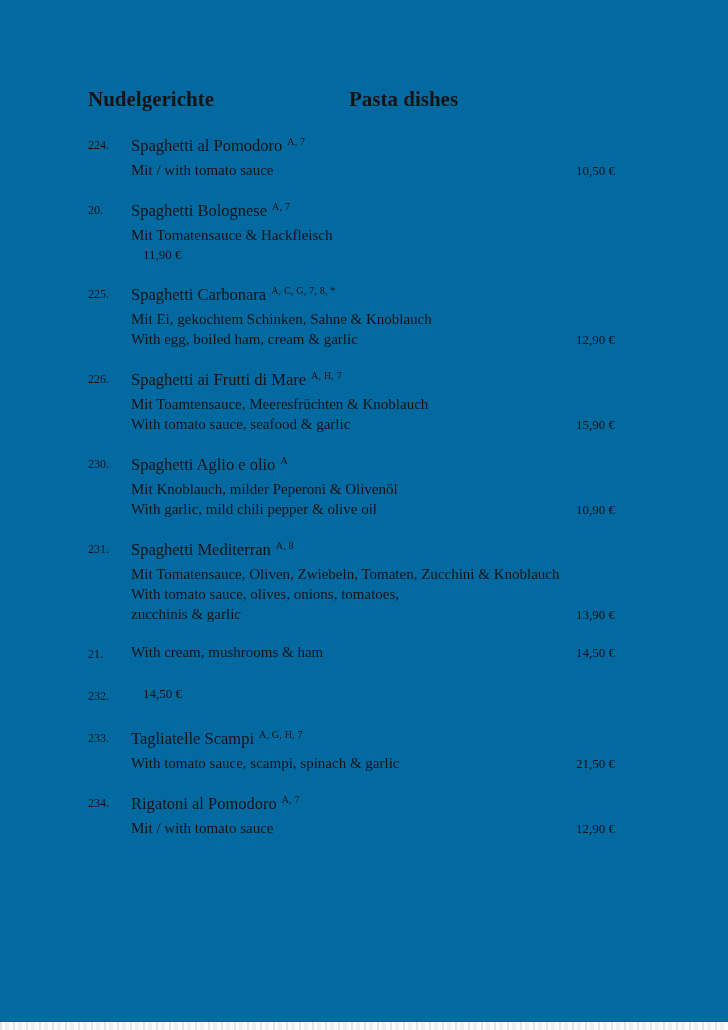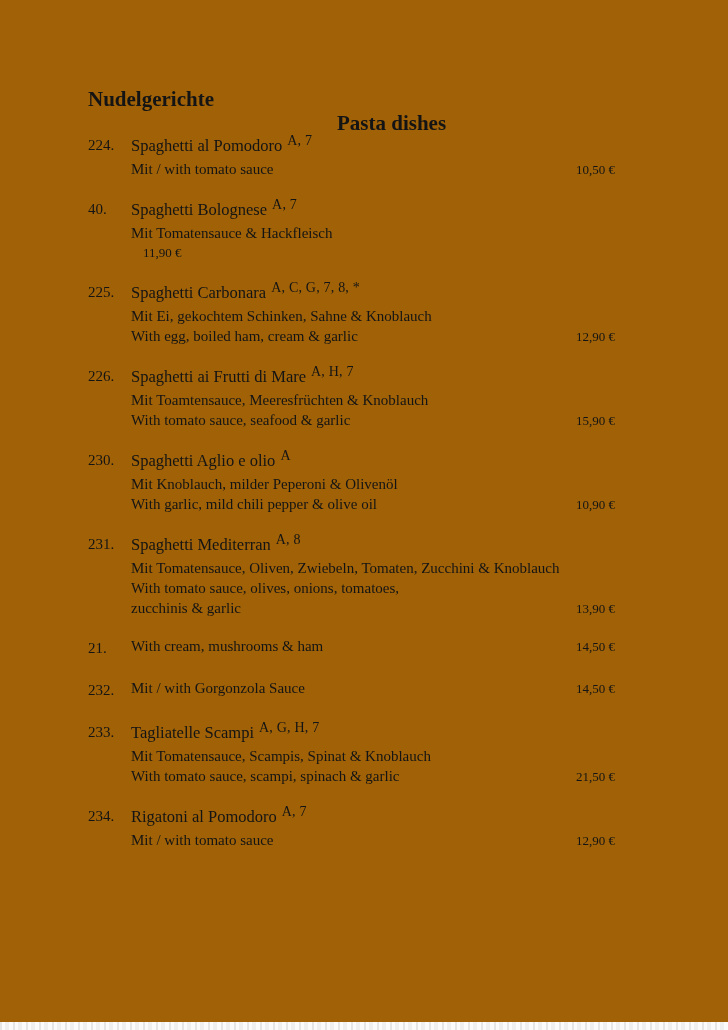--- a/index.html
+++ b/index.html
@@ -12,21 +12,21 @@
     height: 1030px;
     font-family: "Liberation Serif", "DejaVu Serif", serif;
     color: #141414;
     -webkit-font-smoothing: antialiased;
   }
   .page {
     position: relative;
     width: 728px;
     height: 1030px;
     overflow: hidden;
-    background: #a16207;
+    background: #0369a1;
     font-family: Liberation Serif, serif;
   }
   .content {
     position: absolute;
     top: 86px;
     left: 88px;
     width: 527px;
   }
   .heading-row {
     position: relative;
@@ -36,43 +36,43 @@
   .heading {
     position: absolute;
     top: 0;
     margin: 0;
     font-size: 21px;
     font-weight: bold;
     line-height: 27px;
     white-space: nowrap;
   }
   .heading-de { left: 0; }
-  .heading-en { left: 249px; margin-top: 24px; }
+  .heading-en { left: 261px; }
   .item {
     display: flex;
     width: 527px;
     margin-bottom: 17px;
   }
   .num-col {
     width: 43px;
     flex-shrink: 0;
-    font-size: 15px;
+    font-size: 12px;
     line-height: 25px;
   }
   .main-col {
     flex: 1;
     min-width: 0;
   }
   .name-line {
     font-size: 16.5px;
     line-height: 25px;
     white-space: nowrap;
   }
   .allergens {
-    font-size: 14px;
+    font-size: 10px;
     position: relative;
     top: -6px;
     margin-left: 5px;
     letter-spacing: 0.2px;
   }
   .desc-line {
     font-size: 15px;
     line-height: 20px;
     white-space: nowrap;
     gap: 40px;
@@ -119,21 +119,21 @@
         <span class="name">Spaghetti al Pomodoro</span><span class="allergens">A, 7</span>
       </div>
     <div class="desc-line with-price">
               <span>Mit / with tomato sauce</span>
               <span class="price">10,50 €</span>
             </div>
           </div>
   </div>
 
   <div class="item">
-    <div class="num-col">40.</div>
+    <div class="num-col">20.</div>
     <div class="main-col">
       <div class="name-line">
         <span class="name">Spaghetti Bolognese</span><span class="allergens">A, 7</span>
       </div>
     <div class="desc-line"><span>Mit Tomatensauce &amp; Hackfleisch</span></div>
             <div class="desc-line with-price">
               <span class="price">11,90 €</span>
             </div>
           </div>
   </div>
@@ -202,33 +202,31 @@
               <span>With cream, mushrooms &amp; ham</span>
               <span class="price">14,50 €</span>
             </div>
           </div>
   </div>
 
   <div class="item">
     <div class="num-col">232.</div>
     <div class="main-col">
     <div class="desc-line with-price">
-              <span>Mit / with Gorgonzola Sauce</span>
               <span class="price">14,50 €</span>
             </div>
           </div>
   </div>
 
   <div class="item">
     <div class="num-col">233.</div>
     <div class="main-col">
       <div class="name-line">
         <span class="name">Tagliatelle Scampi</span><span class="allergens">A, G, H, 7</span>
       </div>
-    <div class="desc-line"><span>Mit Tomatensauce, Scampis, Spinat &amp; Knoblauch</span></div>
             <div class="desc-line with-price">
               <span>With tomato sauce, scampi, spinach &amp; garlic</span>
               <span class="price">21,50 €</span>
             </div>
           </div>
   </div>
 
   <div class="item">
     <div class="num-col">234.</div>
     <div class="main-col">

